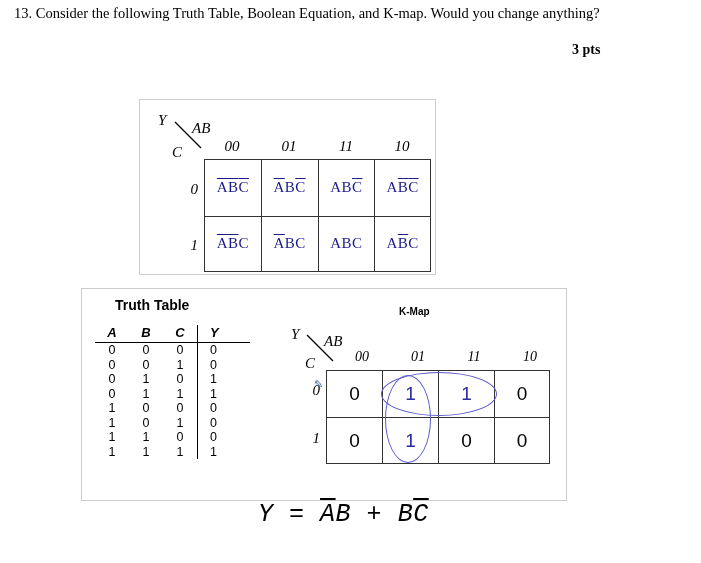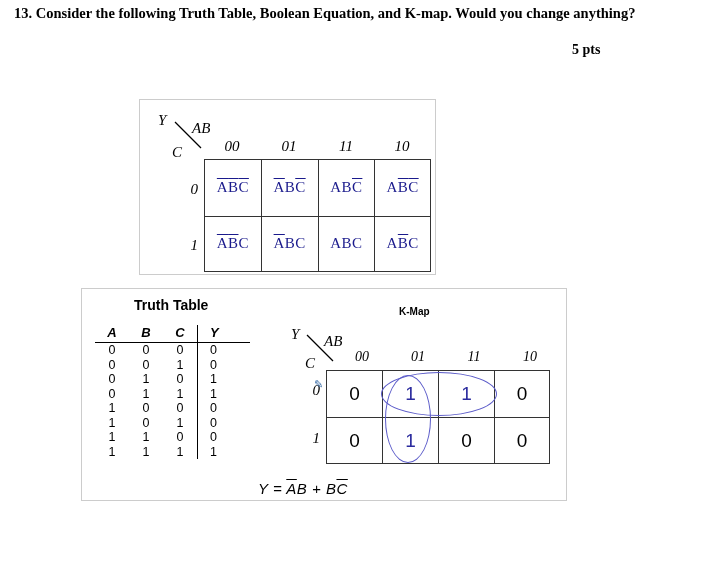--- a/index.html
+++ b/index.html
@@ -18,21 +18,21 @@
 
   
   #question-block {
     position: absolute;
     left: 14px;
     top: 4px;
     width: 640px;
   }
   #question-text {
     font-family: "Liberation Serif", serif;
-    font-weight: bold;
+    font-weight: normal;
     font-size: 14.5px;
     line-height: 1.35;
     text-indent: -22px;
     padding-left: 22px;
   }
   #points-label {
     position: absolute;
     left: 572px;
     top: 42px;
     font-family: "Liberation Serif", serif;
@@ -129,21 +129,21 @@
     left: 81px;
     top: 288px;
     width: 484px;
     height: 211px;
     border: 1px solid #cccccc;
     background: #ffffff;
   }
 
   #truth-table-title {
     position: absolute;
-    left: 52px;
+    left: 33px;
     top: 8px;
     font-family: "Liberation Sans", sans-serif;
     font-weight: bold;
     font-size: 14px;
   }
   #truth-table {
     position: absolute;
     left: 13px;
     top: 36px;
     border-collapse: collapse;
@@ -275,35 +275,35 @@
     height: 14px;
     color: #3d6fa8;
     font-size: 11px;
     line-height: 14px;
   }
 
   
   #equation {
     position: absolute;
     left: 258px;
-    top: 480px;
-    font-family: Liberation Sans, sans-serif;
-    font-size: 15px;
+    top: 500px;
+    font-family: Liberation Mono, monospace;
+    font-size: 25px;
     font-style: italic;
     letter-spacing: 0.5px;
   }
   #equation .ovl { text-decoration: overline; }
 </style>
 </head>
 <body>
 
 <div id="question-block">
   <div id="question-text">13. Consider the following Truth Table, Boolean Equation, and K-map. Would you change anything?</div>
 </div>
-<div id="points-label">5 pts</div>
+<div id="points-label">3 pts</div>
 
 <div class="kbox" id="kmap-symbolic-box">
   <div id="sym-y-label">Y</div>
   <svg id="sym-slash" viewBox="0 0 32 32">
     <line x1="2" y1="2" x2="28" y2="28" stroke="#000" stroke-width="1.2"></line>
   </svg>
   <div id="sym-ab-label">AB</div>
   <div id="sym-c-label">C</div>
 
   <div class="sym-col-head" style="left:64px;">00</div>

